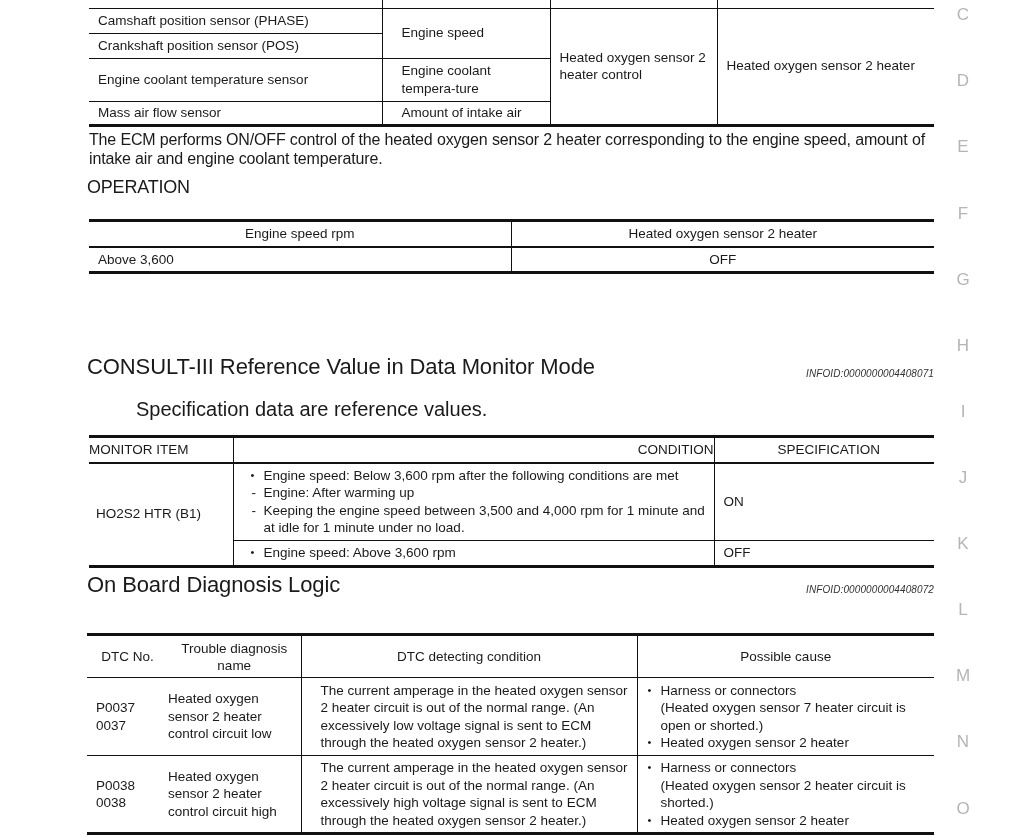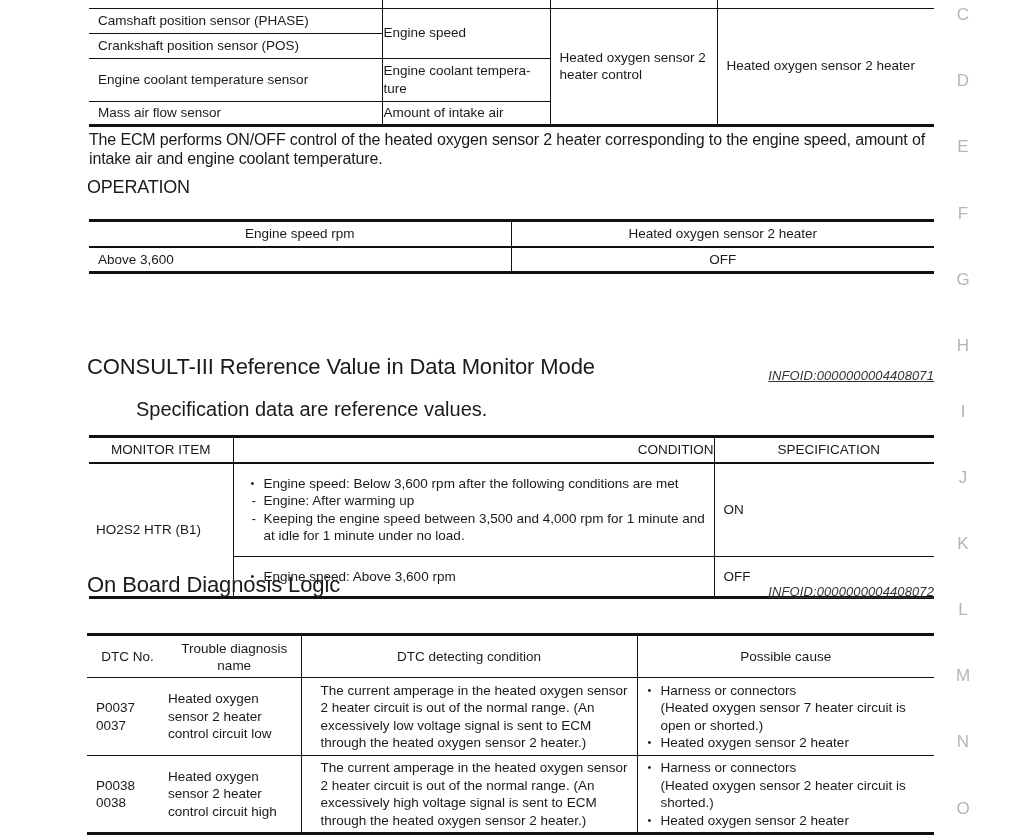--- a/index.html
+++ b/index.html
@@ -6,45 +6,45 @@
   html, body { width: 1020px; height: 840px; background: #ffffff; overflow: hidden; }
   body { position: relative; font-family: "Liberation Sans", "DejaVu Sans", sans-serif; color: #1a1a1a; }
   .abs { position: absolute; }
   table { border-collapse: collapse; position: absolute; font-size: 13.5px; line-height: 17.5px; }
   td, th { font-weight: normal; vertical-align: middle; }
 
   
   #t-io { left: 89px; top: -3px; width: 845px; border-bottom: 3px solid #111; }
   #t-io td { border-top: 1px solid #111; padding: 2px 9px; }
   #t-io td.c1 { width: 293px; border-right: 1px solid #111; }
-  #t-io td.c2 { width: 168px; border-right: 1px solid #111; padding-left: 1px; padding-right: 4px; }
+  #t-io td.c2 { width: 168px; border-right: 1px solid #111; padding-left: 19px; padding-right: 4px; }
   #t-io td.c3 { width: 167px; border-right: 1px solid #111; }
   #t-io td.c4 { padding-left: 9px; }
 
   .para { left: 89px; top: 130px; width: 850px; font-size: 16px; line-height: 19px; letter-spacing: -0.15px; }
   .subhead { left: 87px; top: 177px; font-size: 18px; letter-spacing: -0.2px; }
 
   
   #t-op { left: 89px; top: 219px; width: 845px; border-top: 3px solid #111; border-bottom: 3px solid #111; }
   #t-op td, #t-op th { border-top: 1px solid #111; padding: 3px 9px; }
   #t-op thead th { border-top: none; border-bottom: 2px solid #111; text-align: center; height: 25px; }
   #t-op .left { width: 422px; border-right: 1px solid #111; }
   #t-op .right { text-align: center; }
 
   .section-title { left: 87px; font-size: 22px; letter-spacing: -0.1px; }
-  .infoid { right: 86px; font-size: 13px; font-style: italic; color: #333; letter-spacing: 0.1px; text-decoration: underline; }
+  .infoid { right: 86px; font-size: 10px; font-style: italic; color: #333; letter-spacing: 0.1px; }
 
   .note { left: 89px; top: 398px; font-size: 20px; margin-left: 47px; }
 
   
   #t-mon { left: 89px; top: 435px; width: 845px; border-top: 3px solid #111; border-bottom: 3px solid #111; }
   #t-mon th { border-bottom: 2px solid #111; height: 26px; text-align: right; }
-  #t-mon td { padding: 11px 9px; }
+  #t-mon td { padding: 3px 9px; }
   #t-mon .m1 { width: 144px; text-align: left; }
-  #t-mon th.m1 { text-align: center; }
+  #t-mon th.m1 { }
   #t-mon .m2 { width: 481px; border-left: 1px solid #111; border-right: 1px solid #111; }
   #t-mon .m3 { padding-left: 9px; }
   #t-mon th.m3 { text-align: center; }
   #t-mon tr.r2 td.m2, #t-mon tr.r2 td.m3 { border-top: 1px solid #111; }
   #t-mon .m1-cell { padding-left: 7px; }
 
   
   #t-dtc { left: 87px; top: 633px; width: 847px; border-top: 3px solid #111; border-bottom: 3px solid #111; }
   #t-dtc th { border-bottom: 1px solid #111; text-align: center; height: 43px; line-height: 17px; }
   #t-dtc td { border-top: 1px solid #111; padding: 2px 9px; vertical-align: middle; line-height: 17.5px; }

